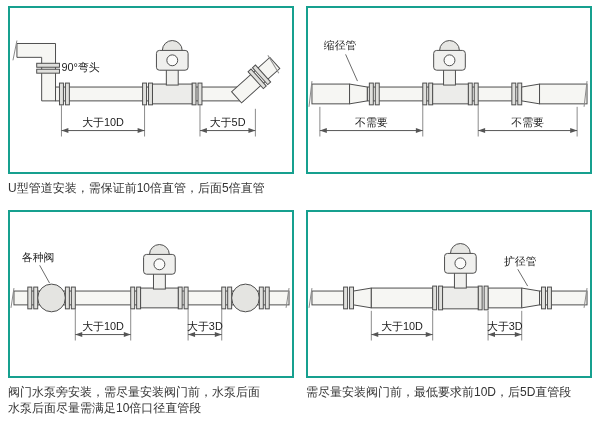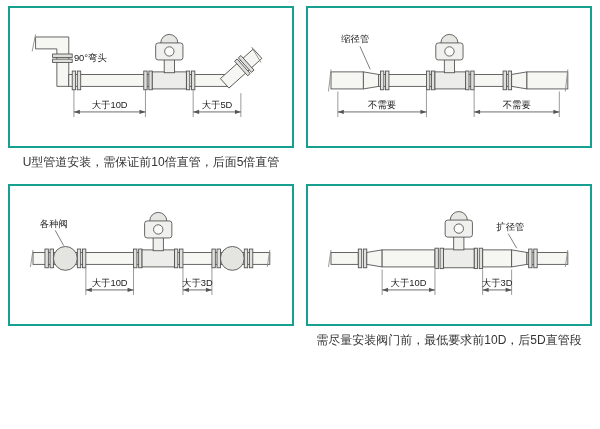--- a/index.html
+++ b/index.html
@@ -11,26 +11,25 @@
   }
   .grid {
     display: grid;
     grid-template-columns: 1fr 1fr;
     column-gap: 12px;
     row-gap: 14px;
     padding: 6px 8px 0 8px;
   }
   .frame {
     border: 2px solid var(--accent, #16a08f);
-    height: 142px;
+    height: 168px;
     background: #fff;
   }
   .frame svg { width: 100%; height: 100%; display: block; }
   .caption {
-    text-align: center;
     font-size: 12px;
     color: #333;
     margin-top: 6px;
     line-height: 1.35;
   }
   svg text { font-family: "Liberation Sans", sans-serif; font-size: 11px; fill: #222; }
   svg .dimtext { text-anchor: middle; }
   .pipe   { fill: #f6f6f3; stroke: #4d4d4d; stroke-width: 1; }
   .flange { fill: #e0e0dd; stroke: #4d4d4d; stroke-width: 1; }
   .meter  { fill: #ececea; stroke: #4d4d4d; stroke-width: 1; }
@@ -204,20 +203,24 @@
         <g>
           <line class="ext" x1="180" y1="96" x2="180" y2="128"></line>
           <line class="ext" x1="214" y1="96" x2="214" y2="128"></line>
           <line class="dim" x1="180" y1="122" x2="214" y2="122"></line>
           <polygon class="dimarrow" points="180,122 187,119.5 187,124.5"></polygon>
           <polygon class="dimarrow" points="214,122 207,119.5 207,124.5"></polygon>
           <text class="dimtext" x="197" y="117">大于3D</text>
         </g>
       </svg>
     </div>
+    <div class="caption">
+      <div>阀门水泵旁安装，需尽量安装阀门前，水泵后面</div>
+      <div>水泵后面尽量需满足10倍口径直管段</div>
+    </div>
   </div>
 
   <div class="panel">
     <div class="frame">
       <svg viewBox="0 0 285 162" preserveAspectRatio="xMidYMid meet">
         <g>
           <rect class="pipe" x="4" y="78" width="32" height="14"></rect>
           <line class="ext" x1="4" y1="75" x2="1" y2="95"></line>
           <rect class="flange" x="36" y="74" width="4" height="22"></rect>
           <rect class="flange" x="42" y="74" width="4" height="22"></rect>

